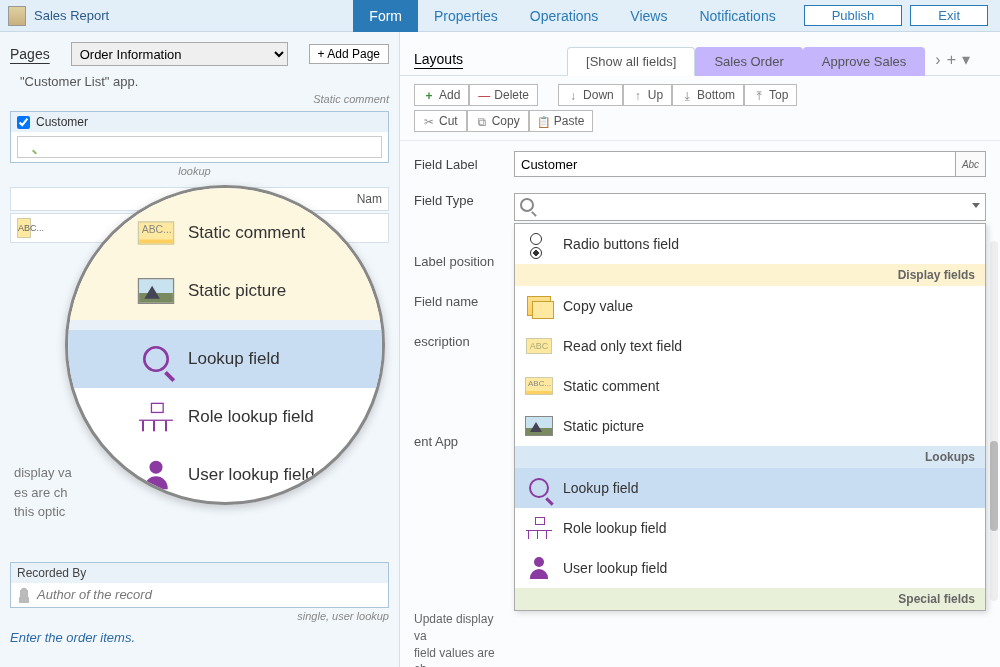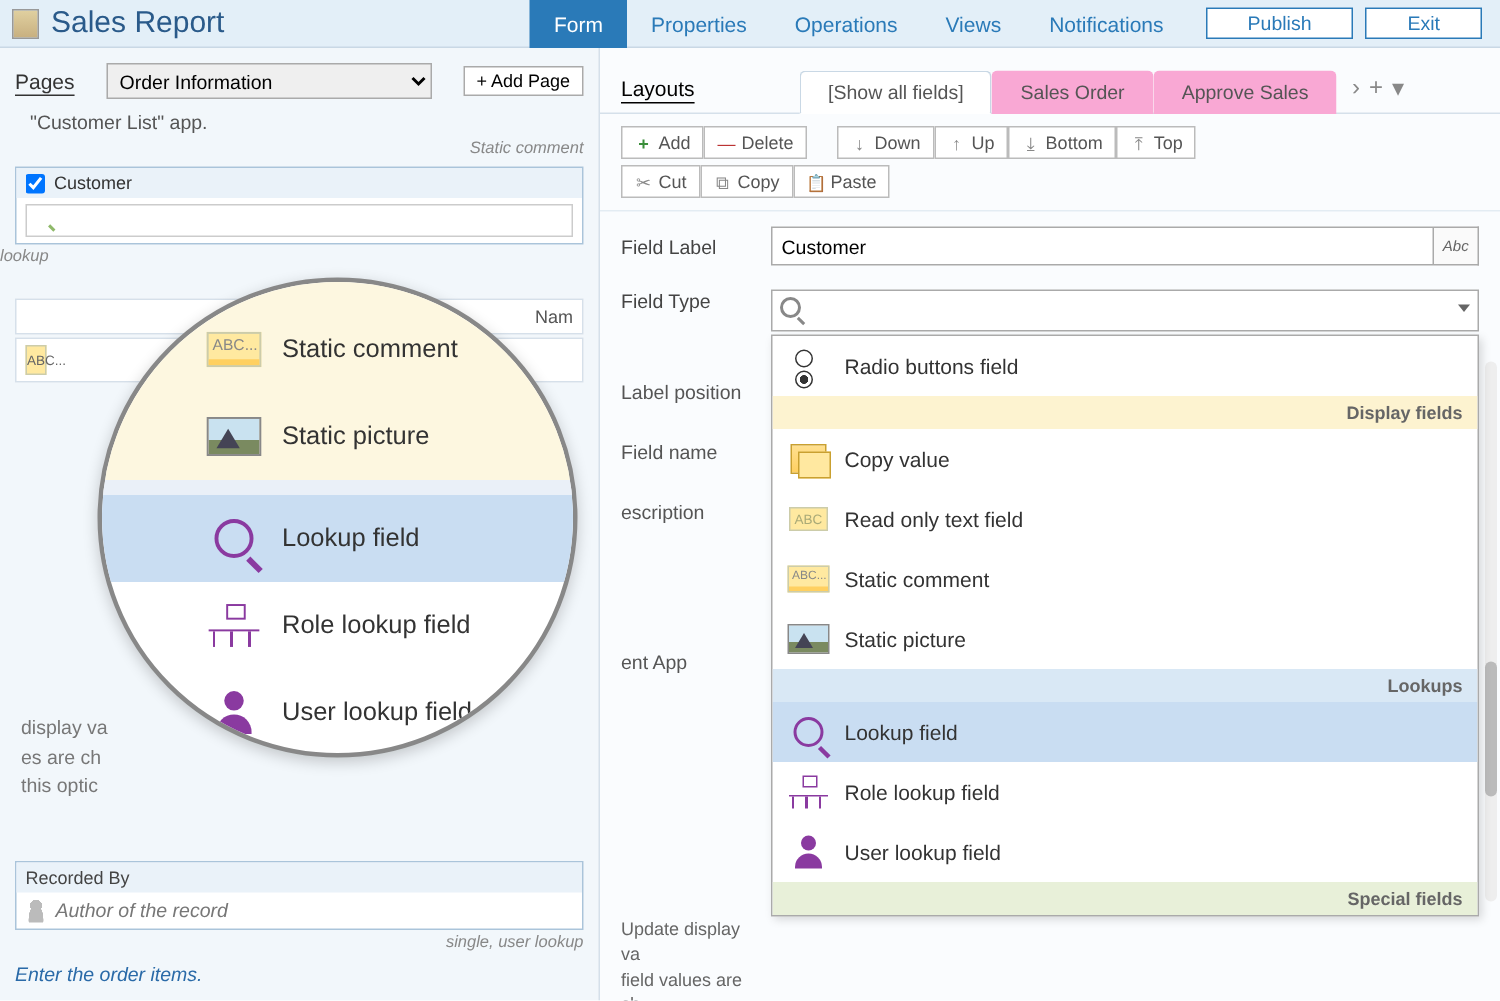--- a/index.html
+++ b/index.html
@@ -1,21 +1,21 @@
 <!DOCTYPE html>
 <html><head>
 <meta charset="utf-8">
 <style>
 * { box-sizing: border-box; margin: 0; padding: 0; font-family: Arial, sans-serif; }
 body { width: 1000px; height: 667px; overflow: hidden; background: #fff; position: relative; }
 
 
 .header { height: 32px; display: flex; align-items: center; background: #e3eff8; border-bottom: 1px solid #c9d8e5; }
 .header .app-icon { width: 18px; height: 20px; margin: 0 8px; background: linear-gradient(#e0d0a0,#c8b080); border: 1px solid #999; }
-.header .title { font-size: 20px; color: #2a5a8a; font-weight: 400; flex: 0 0 auto; }
+.header .title { font-size: 13px; color: #2a5a8a; font-weight: 400; flex: 0 0 auto; }
 .header .spacer { flex: 1; }
 .tabs-top { display: flex; height: 32px; }
 .tabs-top .tab { padding: 0 16px; display: flex; align-items: center; font-size: 14px; color: #2a7ab8; cursor: pointer; }
 .tabs-top .tab.active { background: #2a7ab8; color: #fff; }
 .header .btn { margin: 0 4px; padding: 2px 27px; border: 1px solid #2a7ab8; background: #fff; color: #2a7ab8; font-size: 13px; cursor: pointer; }
 .header .btn:first-of-type { margin-left: 12px; }
 .header .btn:last-of-type { margin-right: 12px; }
 
 
 .main { display: flex; height: calc(667px - 32px); }
@@ -33,41 +33,41 @@
 .static-comment-lbl { text-align: right; font-size: 11px; font-style: italic; color: #888; margin: 4px 10px 6px 0; }
 
 .field-box { border: 1px solid #aac4da; background: #fff; margin-bottom: 2px; }
 .field-box .fb-head { display: flex; align-items: center; padding: 3px 6px; font-size: 12px; color: #333; background: #eaf2f9; }
 .field-box .fb-head input[type=checkbox] { margin-right: 6px; }
 .field-box .fb-body { padding: 4px 6px; }
 .field-box .search { width: 100%; height: 22px; border: 1px solid #ccc; padding: 0 4px 0 22px; font-size: 12px; background: #fff; position: relative; }
 .field-box .search-wrap { position: relative; }
 .field-box .search-wrap::before { content: ""; position: absolute; left: 5px; top: 4px; width: 12px; height: 12px; border: 2px solid #8fb96a; border-radius: 50%; }
 .field-box .search-wrap::after { content: ""; position: absolute; left: 15px; top: 15px; width: 5px; height: 2px; background: #8fb96a; transform: rotate(45deg); }
-.field-foot { text-align: left; font-size: 11px; font-style: italic; color: #888; margin: 2px 10px 22px 0; }
+.field-foot { text-align: center; font-size: 11px; font-style: italic; color: #888; margin: 2px 10px 10px 0; }
 
 .partial-row { background:#fff; border:1px solid #d6e0ea; padding:4px 6px; margin-bottom:2px; text-align:right; font-size:12px; color:#555; }
 .partial-row .rlabel { display:inline-block; }
 .abc-ic { display:inline-block; width:14px; height:20px; background:#ffe9a0; border:1px solid #cca; font-size:9px; color:#666; text-align:center; line-height:18px; vertical-align:middle; margin-right:4px; }
 
 .display-text { margin: 220px 0 0 4px; color: #777; font-size: 13px; line-height: 1.5; width: 100px; }
 
 .recorded-box { margin-top: 40px; border: 1px solid #aac4da; background:#fff; }
 .recorded-box .rb-head { padding: 3px 6px; font-size: 12px; background:#eaf2f9; }
 .recorded-box .rb-body { padding: 4px 6px; display:flex; align-items:center; gap:6px; color:#777; font-style: italic; }
 .person-ic { width:14px; height:16px; background: radial-gradient(circle at 50% 30%, #bbb 30%, transparent 31%), radial-gradient(ellipse at 50% 90%, #bbb 50%, transparent 51%); }
 .recorded-foot { text-align:right; font-size:11px; font-style:italic; color:#888; margin:2px 10px 8px 0; }
 
 .enter-items { margin: 8px 0 0 10px; color:#2a6aa8; font-style:italic; font-size:13px; }
 
 
 .layouts-row { display:flex; align-items:flex-end; padding: 10px 0 0 14px; height: 44px; border-bottom: 1px solid #d5e0ea; }
-.layouts-row .layouts-lbl { font-size:14px; text-decoration: underline; text-underline-offset:4px; margin-right: 70px; margin-bottom: 8px; }
+.layouts-row .layouts-lbl { font-size:14px; text-decoration: underline; text-underline-offset:4px; margin-right: 104px; margin-bottom: 8px; }
 .ltabs { display:flex; gap:0; }
-.ltab { padding: 6px 18px; font-size: 13px; color:#555; border:1px solid transparent; border-bottom:none; cursor:pointer; background:#f9a8d4; border-radius: 4px 4px 0 0; margin-bottom: -1px; }
+.ltab { padding: 6px 18px; font-size: 13px; color:#555; border:1px solid transparent; border-bottom:none; cursor:pointer; background:#c4b5fd; border-radius: 4px 4px 0 0; margin-bottom: -1px; }
 .ltab.active { background:#fff; border-color:#c9d8e5; border-bottom:1px solid #fff; }
 .ltab-extra { margin-left: 10px; display:flex; gap:6px; align-items:center; color:#888; margin-bottom:6px; }
 
 .toolbar { display:flex; padding: 8px 14px; gap:4px; border-bottom: 1px solid #e3ecf3; flex-wrap: wrap; }
 .toolbar .tgrp { display:flex; gap:0; }
 .toolbar button { font-size: 12px; padding: 3px 8px; border: 1px solid #bbb; background:#fff; cursor:pointer; display:flex; align-items:center; gap:4px; color:#555; }
 .toolbar .sep { width: 12px; }
 .ic { width:12px; height:12px; display:inline-block; }
 .ic-plus::before { content:"+"; color:#3a8e3a; font-weight:bold; }
 .ic-minus::before { content:"—"; color:#b33; }

